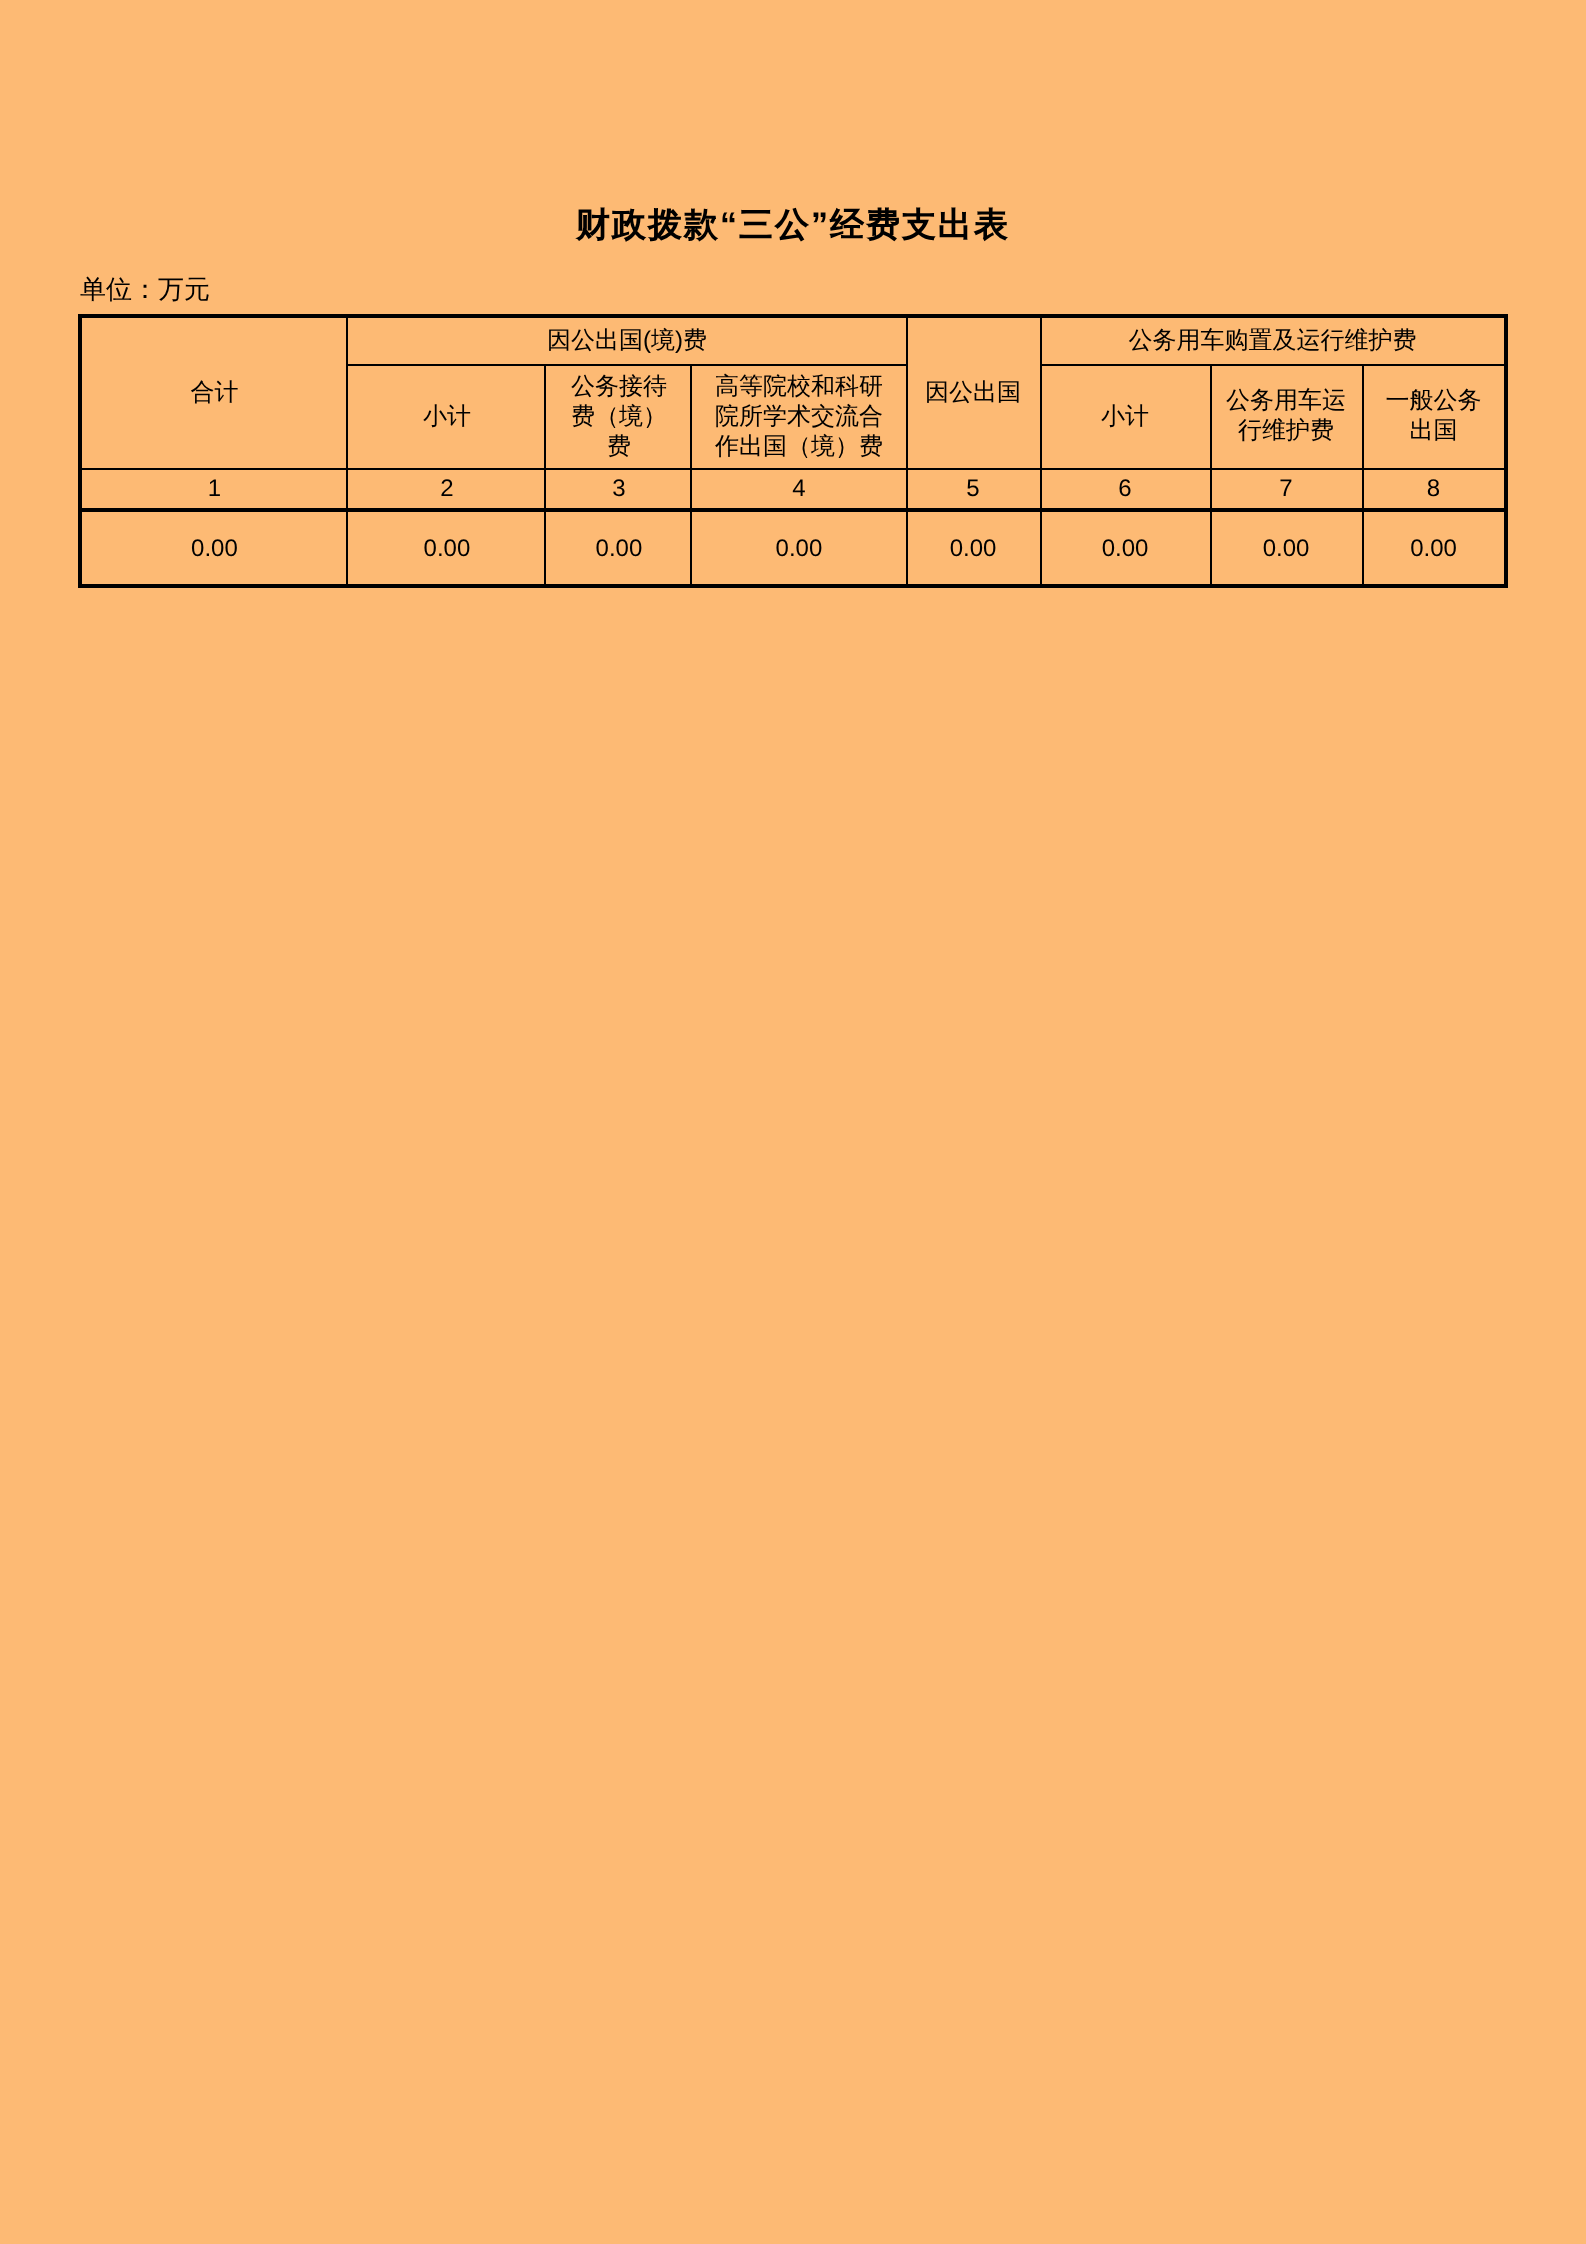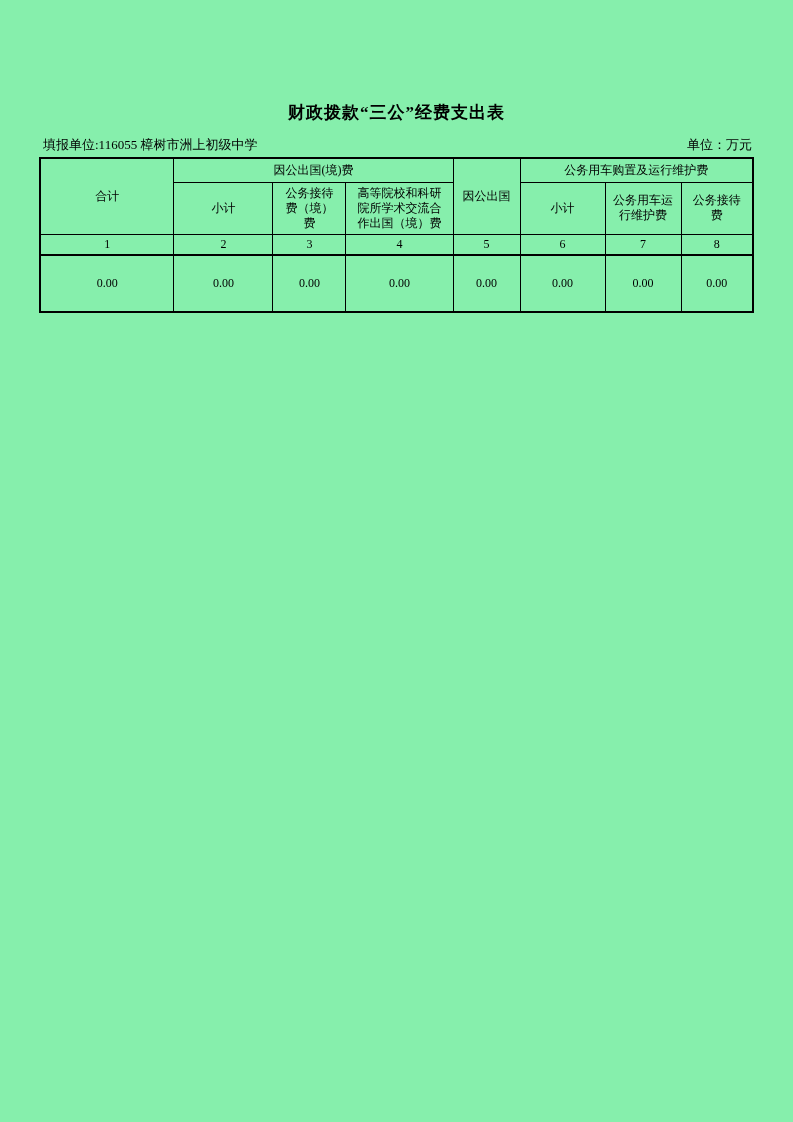--- a/index.html
+++ b/index.html
@@ -1,22 +1,22 @@
 <!DOCTYPE html>
 <html><head>
 <meta charset="utf-8">
 <style>
   * { box-sizing: border-box; }
   html, body { margin: 0; padding: 0; background: #ffffff; }
   .page {
     position: relative;
     width: 793px;
     height: 1122px;
-    background: #86efac;
-    font-family: Liberation Serif, serif;
+    background: #fdba74;
+    font-family: Liberation Sans, sans-serif;
     color: #000000;
     overflow: hidden;
   }
   .doc-title {
     padding-top: 101px;
     text-align: center;
     font-size: 17px;
     line-height: 24px;
     font-weight: bold;
     letter-spacing: 1px;
@@ -45,34 +45,33 @@
     vertical-align: middle;
     font-size: 12px;
     line-height: 15px;
     padding: 3px 7px;
     word-break: break-all;
   }
   tr.group-header-row td { height: 24px; }
   tr.sub-header-row td { height: 42px; }
   tr.colnum-row td { height: 21px; padding: 0 2px; }
   tr.value-row td {
-    height: 57px;
+    height: 38px;
     border-top: 2px solid #000000;
     padding: 0 2px;
   }
 </style>
 </head>
 <body>
 
 <div class="page">
 
   <div class="doc-title">财政拨款“三公”经费支出表</div>
 
   <div class="info-row">
-    <span class="info-left">填报单位:116055 樟树市洲上初级中学</span>
     <span class="info-right">单位：万元</span>
   </div>
 
   <table class="report">
     <colgroup>
       <col style="width:134px">
       <col style="width:99px">
       <col style="width:73px">
       <col style="width:107px">
       <col style="width:67px">
@@ -86,21 +85,21 @@
         <td colspan="3">因公出国(境)费</td>
         <td rowspan="2">因公出国</td>
         <td colspan="3">公务用车购置及运行维护费</td>
       </tr>
       <tr class="sub-header-row">
         <td>小计</td>
         <td>公务接待费（境）费</td>
         <td>高等院校和科研院所学术交流合作出国（境）费</td>
         <td>小计</td>
         <td>公务用车运行维护费</td>
-        <td>公务接待费</td>
+        <td>一般公务出国</td>
       </tr>
       <tr class="colnum-row">
         <td>1</td>
         <td>2</td>
         <td>3</td>
         <td>4</td>
         <td>5</td>
         <td>6</td>
         <td>7</td>
         <td>8</td>

